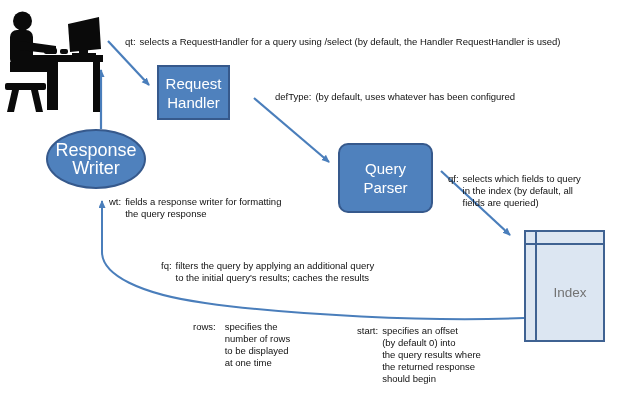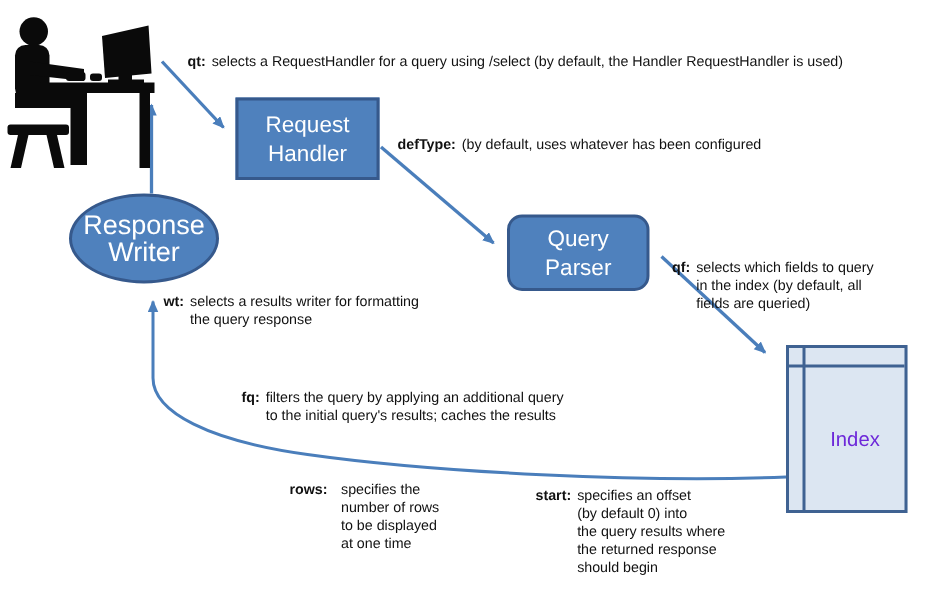--- a/index.html
+++ b/index.html
@@ -6,39 +6,39 @@
   .canvas{
     position:relative;width:624px;height:401px;background:#ffffff;overflow:hidden;
     font-family:"Liberation Sans", sans-serif;
   }
   svg.overlay{position:absolute;left:0;top:0;width:624px;height:401px;}
   .node{
     position:absolute;display:flex;flex-direction:column;align-items:center;justify-content:center;
     color:#ffffff;background:#4f81bd;border:2.5px solid #36598c;box-sizing:border-box;
     font-size:15px;line-height:19px;text-align:center;
   }
-  .node-request{left:157px;top:65px;width:96px;height:55px;}
-  .node-query{left:338px;top:143px;width:95px;height:51px;border-radius:10px;}
+  .node-request{left:157px;top:65px;width:73px;height:55px;}
+  .node-query{left:338px;top:143px;width:95px;height:70px;border-radius:10px;}
   .node-response{left:46px;top:129px;width:100px;height:60px;border-radius:50%;font-size:18px;line-height:18px;}
   .index-box{
     position:absolute;left:524px;top:230px;width:81px;height:112px;box-sizing:border-box;
     background:#dce6f2;border:2px solid #3f6292;
   }
   .index-box .vline{position:absolute;left:9px;top:0;bottom:0;width:2px;background:#3f6292;}
   .index-box .hline{position:absolute;top:11px;left:0;right:0;height:2px;background:#3f6292;}
   .index-box .label{
     position:absolute;left:11px;top:13px;right:0;bottom:0;display:flex;align-items:center;justify-content:center;
-    font-size:13.5px;color:#6d28d9;
+    font-size:13.5px;color:#737373;
   }
   .ann{position:absolute;display:flex;gap:4px;font-size:9.5px;line-height:12px;color:#111;}
-  .ann .tag{font-weight:bold;white-space:nowrap;}
+  .ann .tag{font-weight:normal;white-space:nowrap;}
   .ann .lines{display:flex;flex-direction:column;}
   .ann .lines span{white-space:nowrap;}
   .ann-qt{left:125px;top:36px;}
-  .ann-deftype{left:265px;top:91px;}
+  .ann-deftype{left:275px;top:91px;}
   .ann-qf{left:448px;top:173px;}
   .ann-wt{left:109px;top:196px;}
   .ann-fq{left:161px;top:260px;}
   .ann-rows{left:193px;top:321px;gap:9px;}
   .ann-start{left:357px;top:325px;}
   .person{position:absolute;left:0;top:0;}
 </style>
 </head>
 <body>
 
@@ -117,21 +117,21 @@
     <span class="lines">
       <span>selects which fields to query</span>
       <span>in the index (by default, all</span>
       <span>fields are queried)</span>
     </span>
   </div>
 
   <div class="ann ann-wt">
     <span class="tag">wt:</span>
     <span class="lines">
-      <span>selects a results writer for formatting</span>
+      <span>fields a response writer for formatting</span>
       <span>the query response</span>
     </span>
   </div>
 
   <div class="ann ann-rows">
     <span class="tag">rows:</span>
     <span class="lines">
       <span>specifies the</span>
       <span>number of rows</span>
       <span>to be displayed</span>

